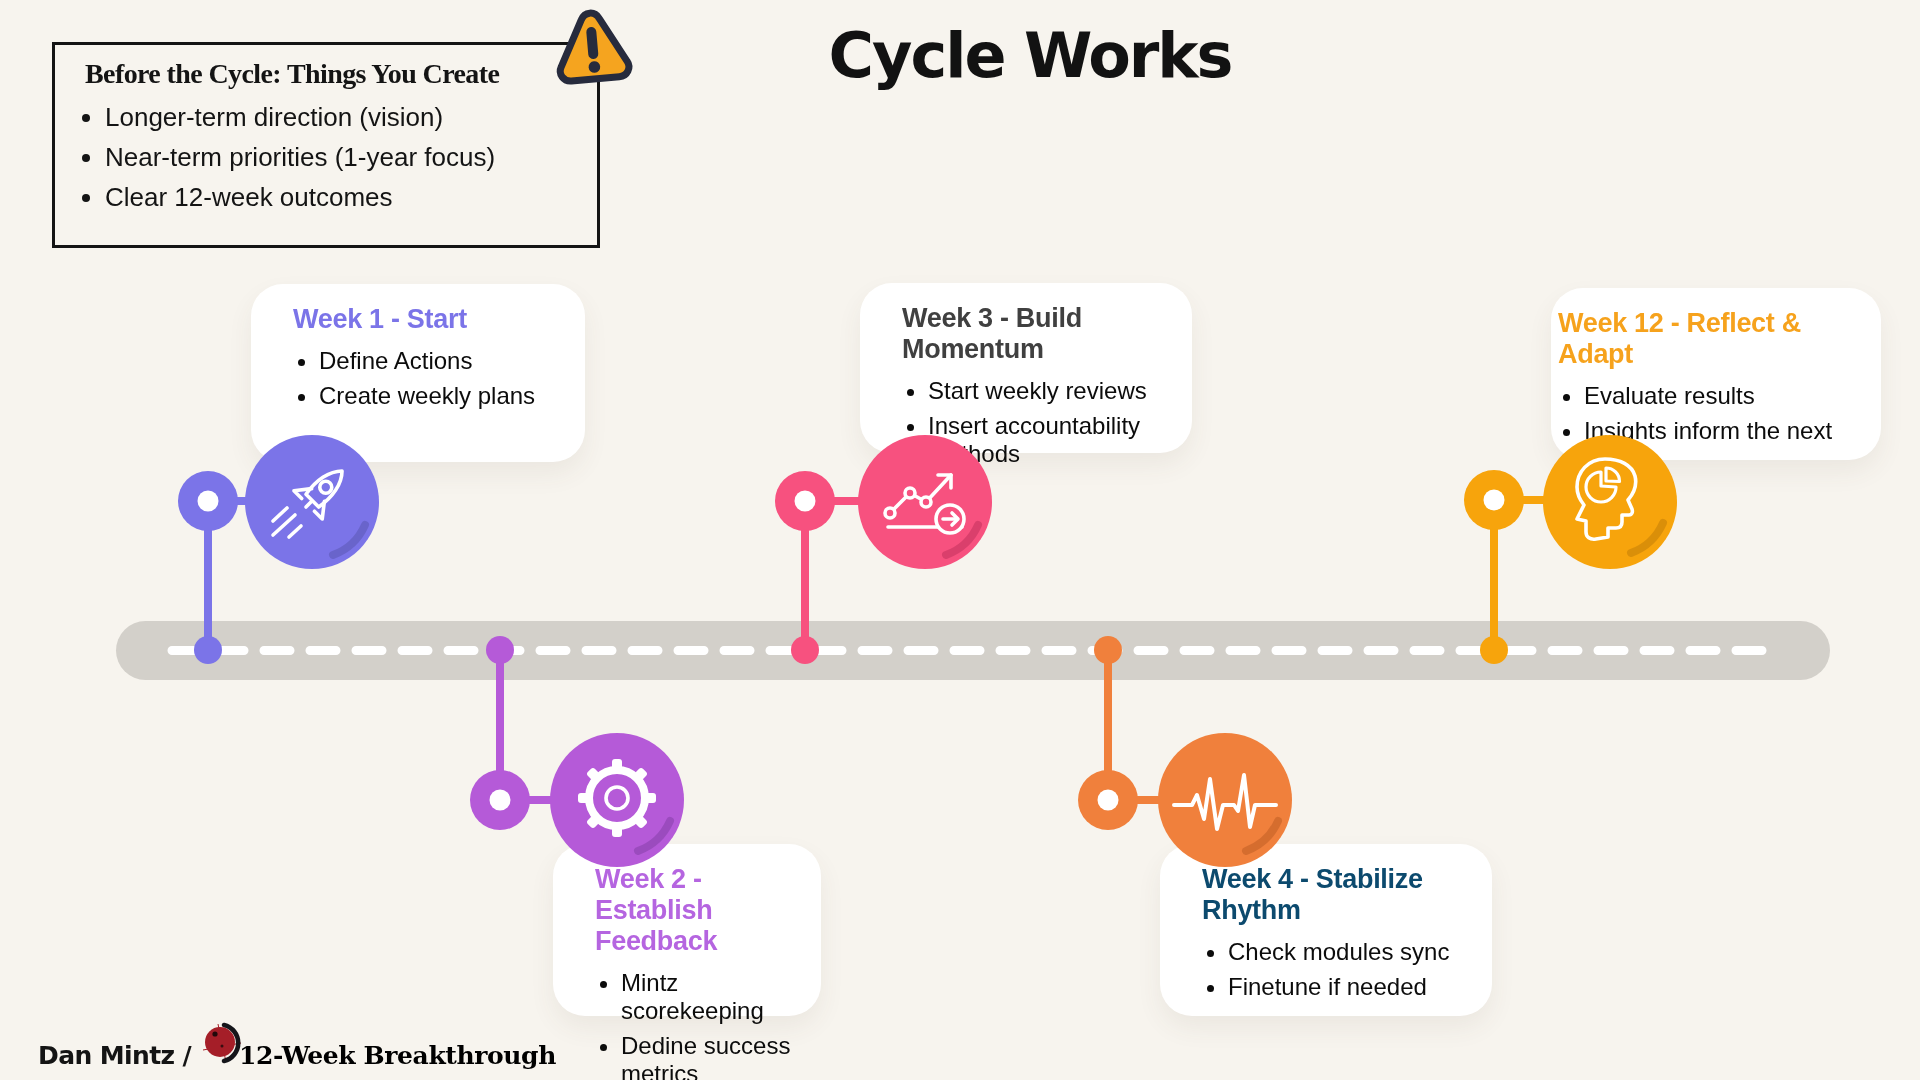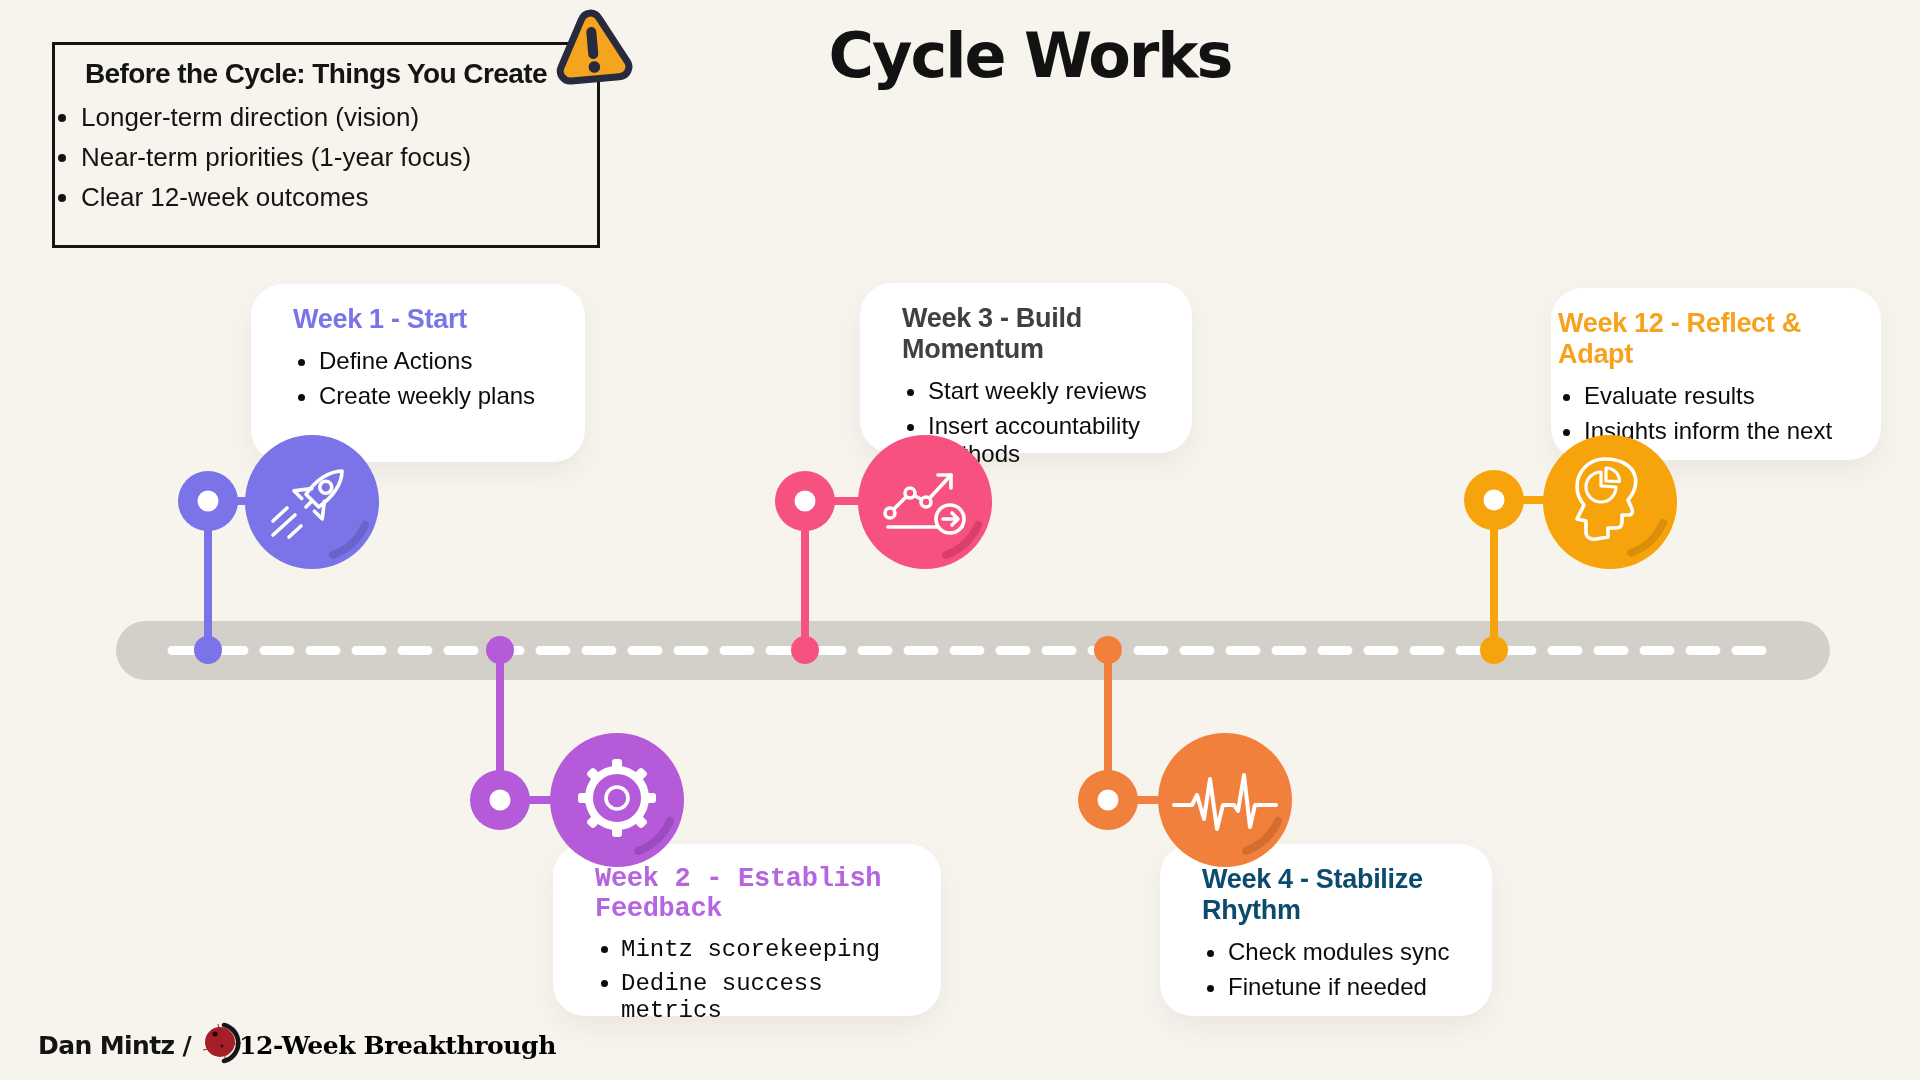--- a/index.html
+++ b/index.html
@@ -8,24 +8,24 @@
     background:#f7f4ee; overflow:hidden;
     font-family:"Liberation Sans", sans-serif; color:#121212;
   }
 
   
   .before-box {
     position:absolute; left:52px; top:42px; width:548px; height:206px;
     border:3px solid #141414; box-sizing:border-box; background:transparent;
   }
   .before-box h2 {
-    margin:13px 0 0 30px; font-family:Liberation Sans, sans-serif;
+    margin:13px 0 0 30px; font-family:Liberation Serif, serif;
     font-weight:800; font-size:28px; letter-spacing:-0.6px; color:#141414;
   }
-  .before-box ul { margin:12px 0 0; padding-left:26px; font-size:26px; color:#141414; }
+  .before-box ul { margin:12px 0 0; padding-left:50px; font-size:26px; color:#141414; }
   .before-box li { margin-bottom:9px; }
 
   .warning-wrap { position:absolute; left:548px; top:4px; width:90px; height:94px; }
 
   
   .main-title {
     position:absolute; left:640px; top:20px; width:780px; text-align:center;
     font-family:"DejaVu Sans", sans-serif; font-weight:800; font-size:62px;
     line-height:1.17; letter-spacing:-2px; color:#121212;
   }
@@ -62,21 +62,21 @@
   }
   .card h3 { margin:0; font-size:27px; font-weight:bold; letter-spacing:-0.3px; }
   .card ul { margin:12px 0 0; padding-left:26px; font-size:24px; color:#0c0c0c; }
   .card li { margin-bottom:7px; }
   .t-w1 { color:#7b74e8; } .t-w2 { color:#b565e0; }
   .t-w3 { color:#404040; } .t-w4 { color:#0c4a6e; } .t-w12 { color:#f6a21c; }
 
   .card-w1 { left:251px; top:284px; width:334px; height:178px; }
   .card-w3 { left:860px; top:283px; width:332px; height:170px; }
   .card-w12{ left:1551px; top:288px; width:330px; height:172px;padding-left:7px; }
-  .card-w2 { left:553px; top:844px; width:388px; height:172px;font-family:Liberation Mono, monospace; }
+  .card-w2 { left:553px; top:844px; width:268px; height:172px; }
   .card-w4 { left:1160px; top:844px; width:332px; height:172px; }
 
   
   .n-w1 { left:178px; top:471px; } .i-w1 { left:245px; top:435px; }
   .h-w1 { left:208px; top:497px; width:104px; } .v-w1 { left:204px; top:501px; height:153px; }
   .d-w1 { left:194px; top:636px; }
 
   .n-w3 { left:775px; top:471px; } .i-w3 { left:858px; top:435px; }
   .h-w3 { left:805px; top:497px; width:120px; } .v-w3 { left:801px; top:501px; height:153px; }
   .d-w3 { left:791px; top:636px; }
@@ -87,21 +87,21 @@
 
   .n-w2 { left:470px; top:770px; } .i-w2 { left:550px; top:733px; }
   .h-w2 { left:500px; top:796px; width:117px; } .v-w2 { left:496px; top:650px; height:154px; }
   .d-w2 { left:486px; top:636px; }
 
   .n-w4 { left:1078px; top:770px; } .i-w4 { left:1158px; top:733px; }
   .h-w4 { left:1108px; top:796px; width:117px; } .v-w4 { left:1104px; top:650px; height:154px; }
   .d-w4 { left:1094px; top:636px; }
 
   
-  .footer { position:absolute; left:38px; top:1020px; display:flex; align-items:center; }
+  .footer { position:absolute; left:38px; top:1020px; display:flex; align-items:flex-end; }
   .footer .author {
     font-family:"DejaVu Sans", sans-serif; font-weight:800; font-size:25px;
     letter-spacing:-0.6px; color:#141414;
   }
   .footer .logo { margin:0 2px 0 8px; }
   .footer .brand {
     font-family:"DejaVu Serif", serif; font-weight:bold; font-size:25px;
     letter-spacing:-0.4px; color:#000000; margin-left:-8px;
   }
 </style>

